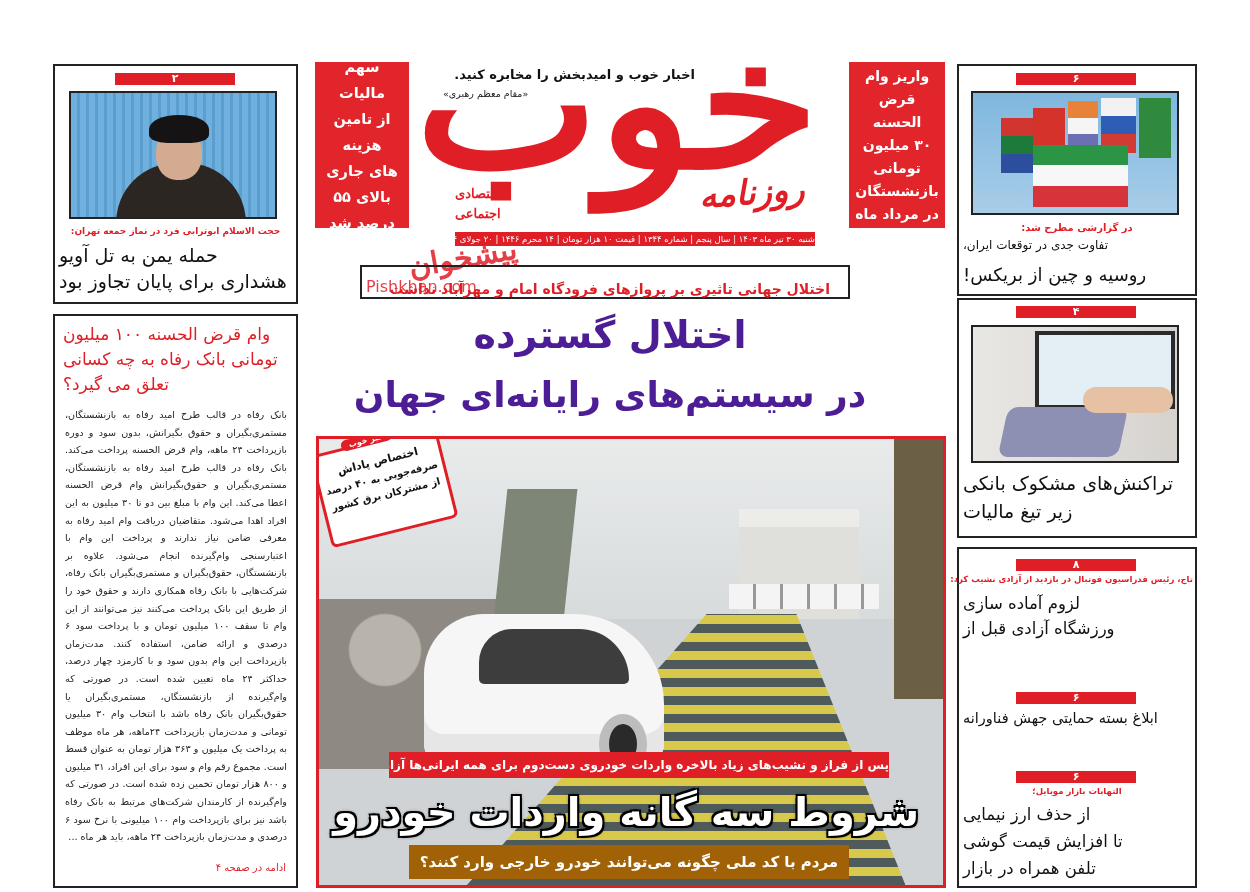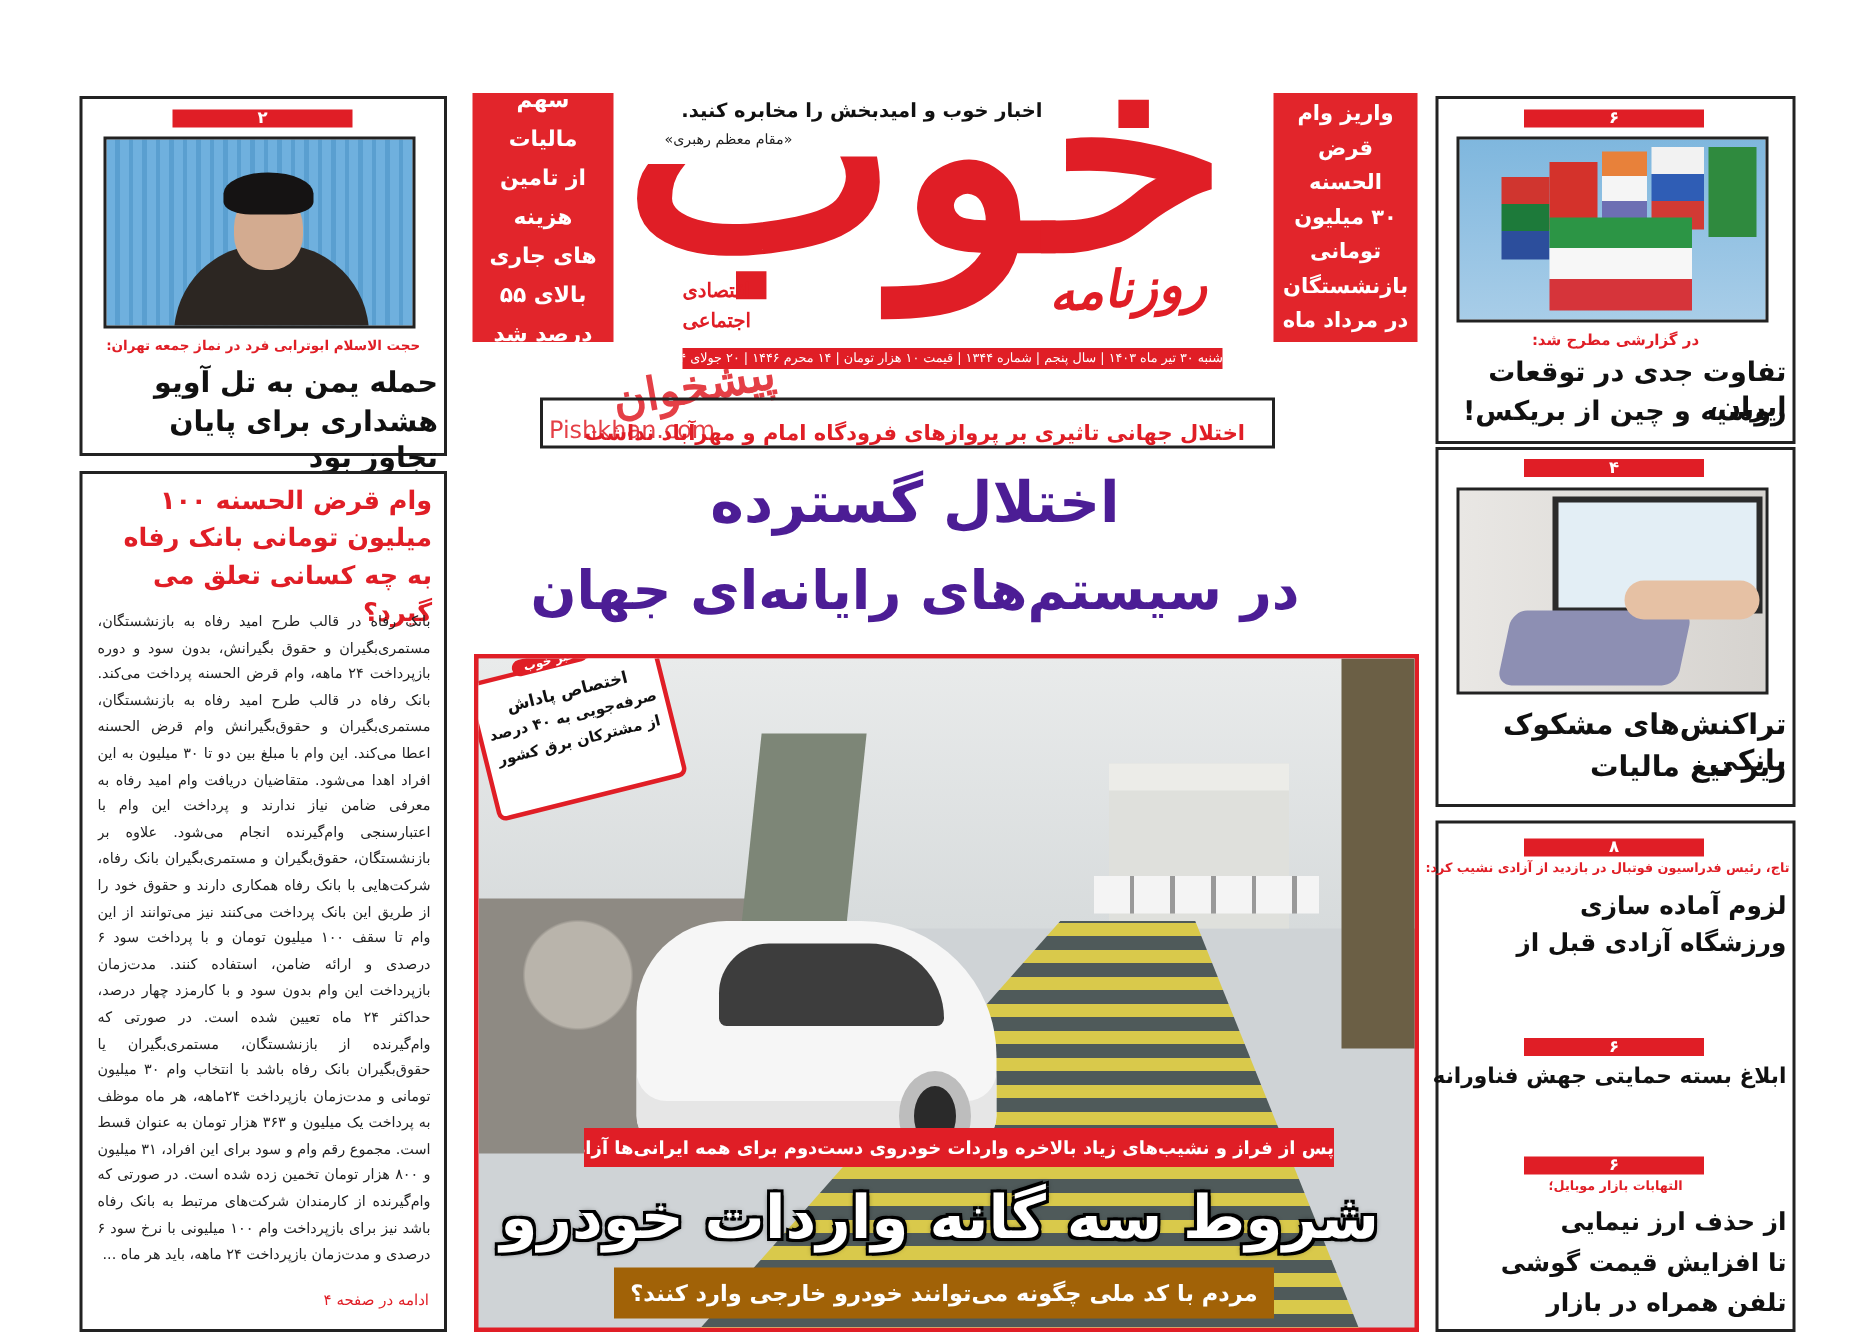--- a/index.html
+++ b/index.html
@@ -2,21 +2,21 @@
 <html><head>
 <meta charset="utf-8">
 <style>
   *{box-sizing:border-box;margin:0;padding:0}
   html,body{width:1250px;height:892px;background:#fff;overflow:hidden}
   body{position:relative;font-family:"DejaVu Sans","Liberation Sans",sans-serif;color:#111;direction:rtl}
   .abs{position:absolute}
   .box{position:absolute;border:2px solid #222;background:#fff}
   .redbar{position:absolute;background:#e01e26;color:#fff;text-align:center;font-weight:bold;font-size:11px;line-height:12px;height:12px}
   .kicker{color:#e01e26;font-weight:bold;text-align:center;font-size:10px;white-space:nowrap}
-  .hl{font-weight:bold;text-align:right;color:#111;line-height:1.25}
+  .hl{font-weight:normal;text-align:left;color:#111;line-height:1.25}
   .redpanel{position:absolute;background:#e2252b;color:#fff;font-weight:bold;text-align:center;display:flex;align-items:center;justify-content:center;padding:6px}
   .photo{position:absolute;border:2px solid #222;overflow:hidden}
   
   .mast-logo{position:absolute;left:455px;top:14px;width:360px;height:215px;color:#e01e26;font-weight:bold;font-family:"DejaVu Serif",serif}
   .dateline{position:absolute;left:455px;top:232px;width:360px;height:14px;background:#e01e26;color:#fff;font-size:8.5px;line-height:14px;text-align:center;white-space:nowrap;overflow:hidden}
   .sub{position:absolute;left:360px;top:265px;width:490px;height:34px;border:2px solid #222;color:#e01e26;font-weight:bold;font-size:14px;display:flex;align-items:flex-end;justify-content:flex-start;padding-right:18px;white-space:nowrap}
   .main-hl{position:absolute;left:330px;top:305px;width:560px;text-align:center;font-weight:bold;font-size:38px;line-height:60px;color:#4c1d95}
   .main-photo{position:absolute;left:316px;top:436px;width:630px;height:452px;border:3px solid #e01e26;overflow:hidden;background:#cfd3d6}
   .body-text{font-size:9.6px;line-height:17.6px;text-align:justify;color:#222}
   .watermark{position:absolute;color:#e01e26;opacity:.85;font-weight:bold}
@@ -118,21 +118,21 @@
   <div class="redbar" style="left:57px;top:7px;width:120px">۶</div>
   <div class="photo" style="left:12px;top:25px;width:208px;height:124px;background:linear-gradient(#7fb7de,#a8cde8)">
     <div class="abs" style="left:28px;top:25px;width:32px;height:55px;background:linear-gradient(180deg,#d0352f 0 33%,#1d7a3a 33% 66%,#2c4e9c 66%)"></div>
     <div class="abs" style="left:60px;top:15px;width:32px;height:45px;background:#d4322b"></div>
     <div class="abs" style="left:95px;top:8px;width:30px;height:50px;background:linear-gradient(180deg,#e8813a 0 33%,#f5f5f5 33% 66%,#6d6fb3 66%)"></div>
     <div class="abs" style="left:128px;top:5px;width:35px;height:55px;background:linear-gradient(180deg,#f2f2f2 0 33%,#2f5db5 33% 66%,#d23a34 66%)"></div>
     <div class="abs" style="left:166px;top:5px;width:32px;height:60px;background:#2f8a3e"></div>
     <div class="abs" style="left:60px;top:52px;width:95px;height:62px;background:linear-gradient(180deg,#2c9545 0 33%,#f7f7f7 33% 66%,#d6343a 66%)"></div>
   </div>
   <div class="kicker" style="position:absolute;left:4px;top:156px;width:228px">در گزارشی مطرح شد:</div>
-  <div class="hl" style="position:absolute;left:4px;top:172px;width:228px;font-size:18px">تفاوت جدی در توقعات ایران،</div>
+  <div class="hl" style="position:absolute;left:4px;top:172px;width:228px;font-size:12px">تفاوت جدی در توقعات ایران،</div>
   <div class="hl" style="position:absolute;left:4px;top:198px;width:228px;font-size:18px">روسیه و چین از بریکس!</div>
 </div>
 
 <div class="box" style="left:957px;top:298px;width:240px;height:240px">
   <div class="redbar" style="left:57px;top:6px;width:120px">۴</div>
   <div class="photo" style="left:12px;top:25px;width:208px;height:138px;background:linear-gradient(90deg,#e9e7e4,#d6d3cf)">
     <div class="abs" style="left:62px;top:4px;width:140px;height:78px;background:#2b2b2b;padding:4px">
       <div style="width:100%;height:100%;background:#e3eef5"></div>
     </div>
     <div class="abs" style="left:30px;top:80px;width:120px;height:50px;background:#8d8fb3;border-radius:10px;transform:skewX(-12deg)"></div>

